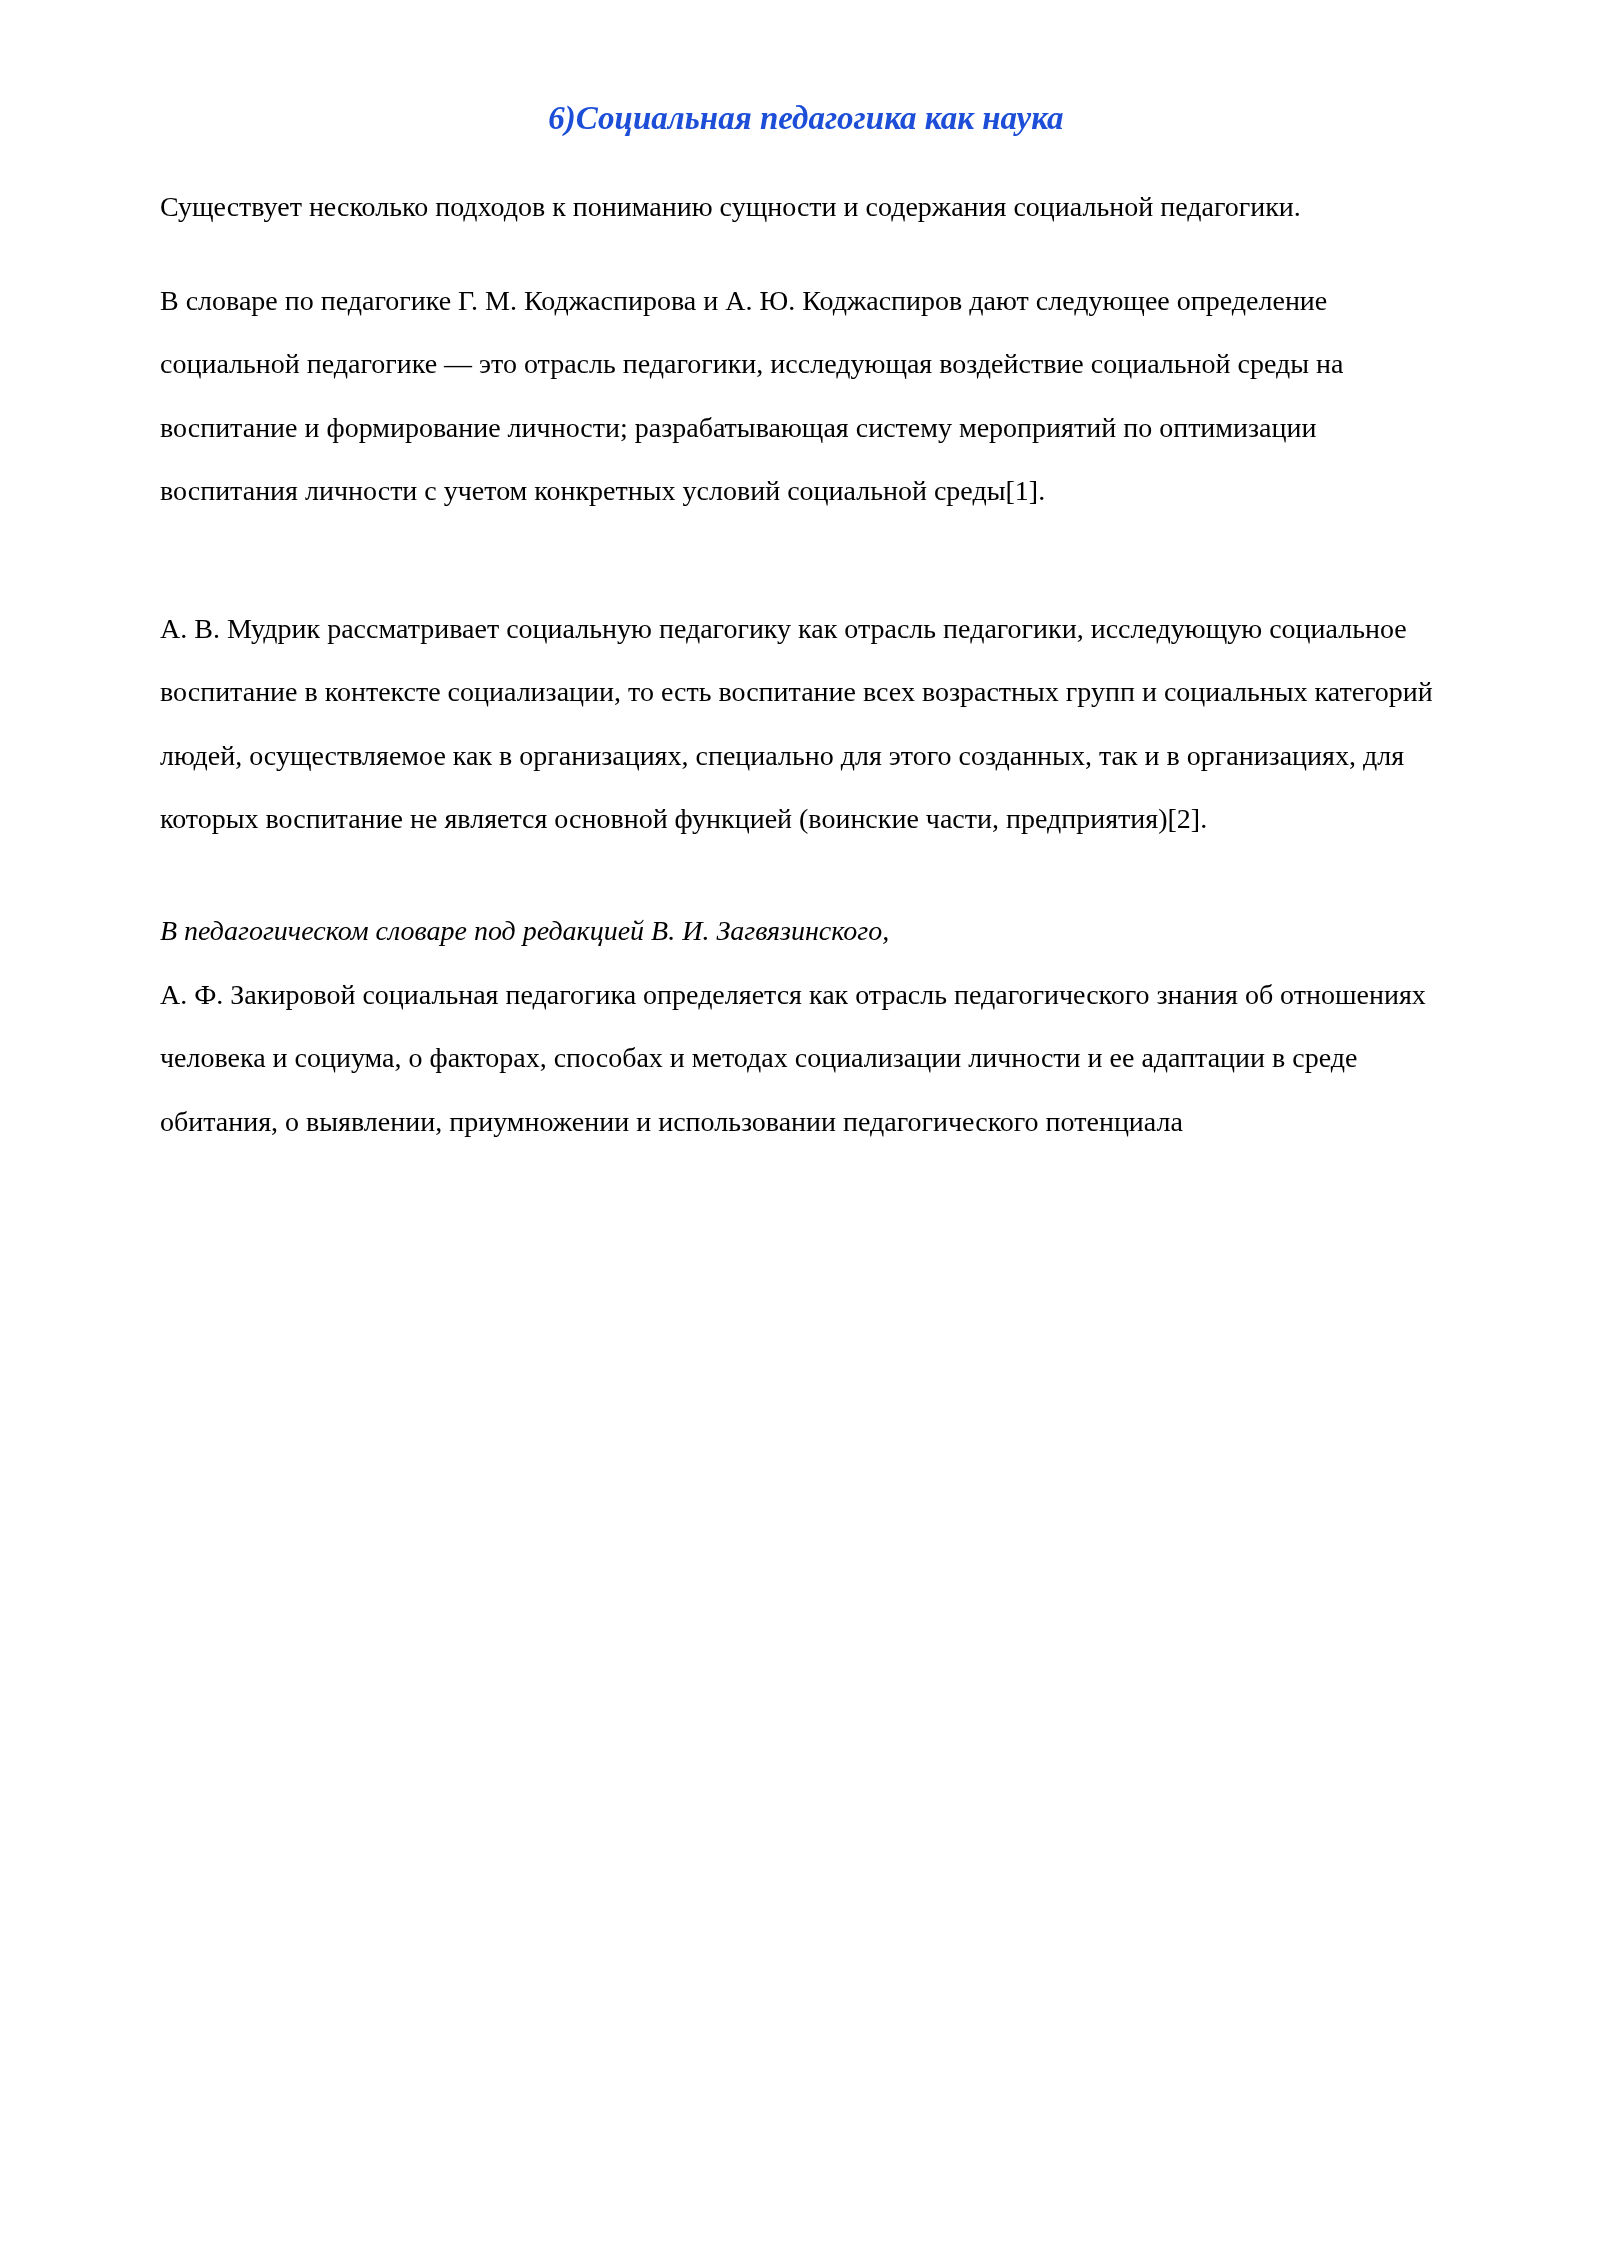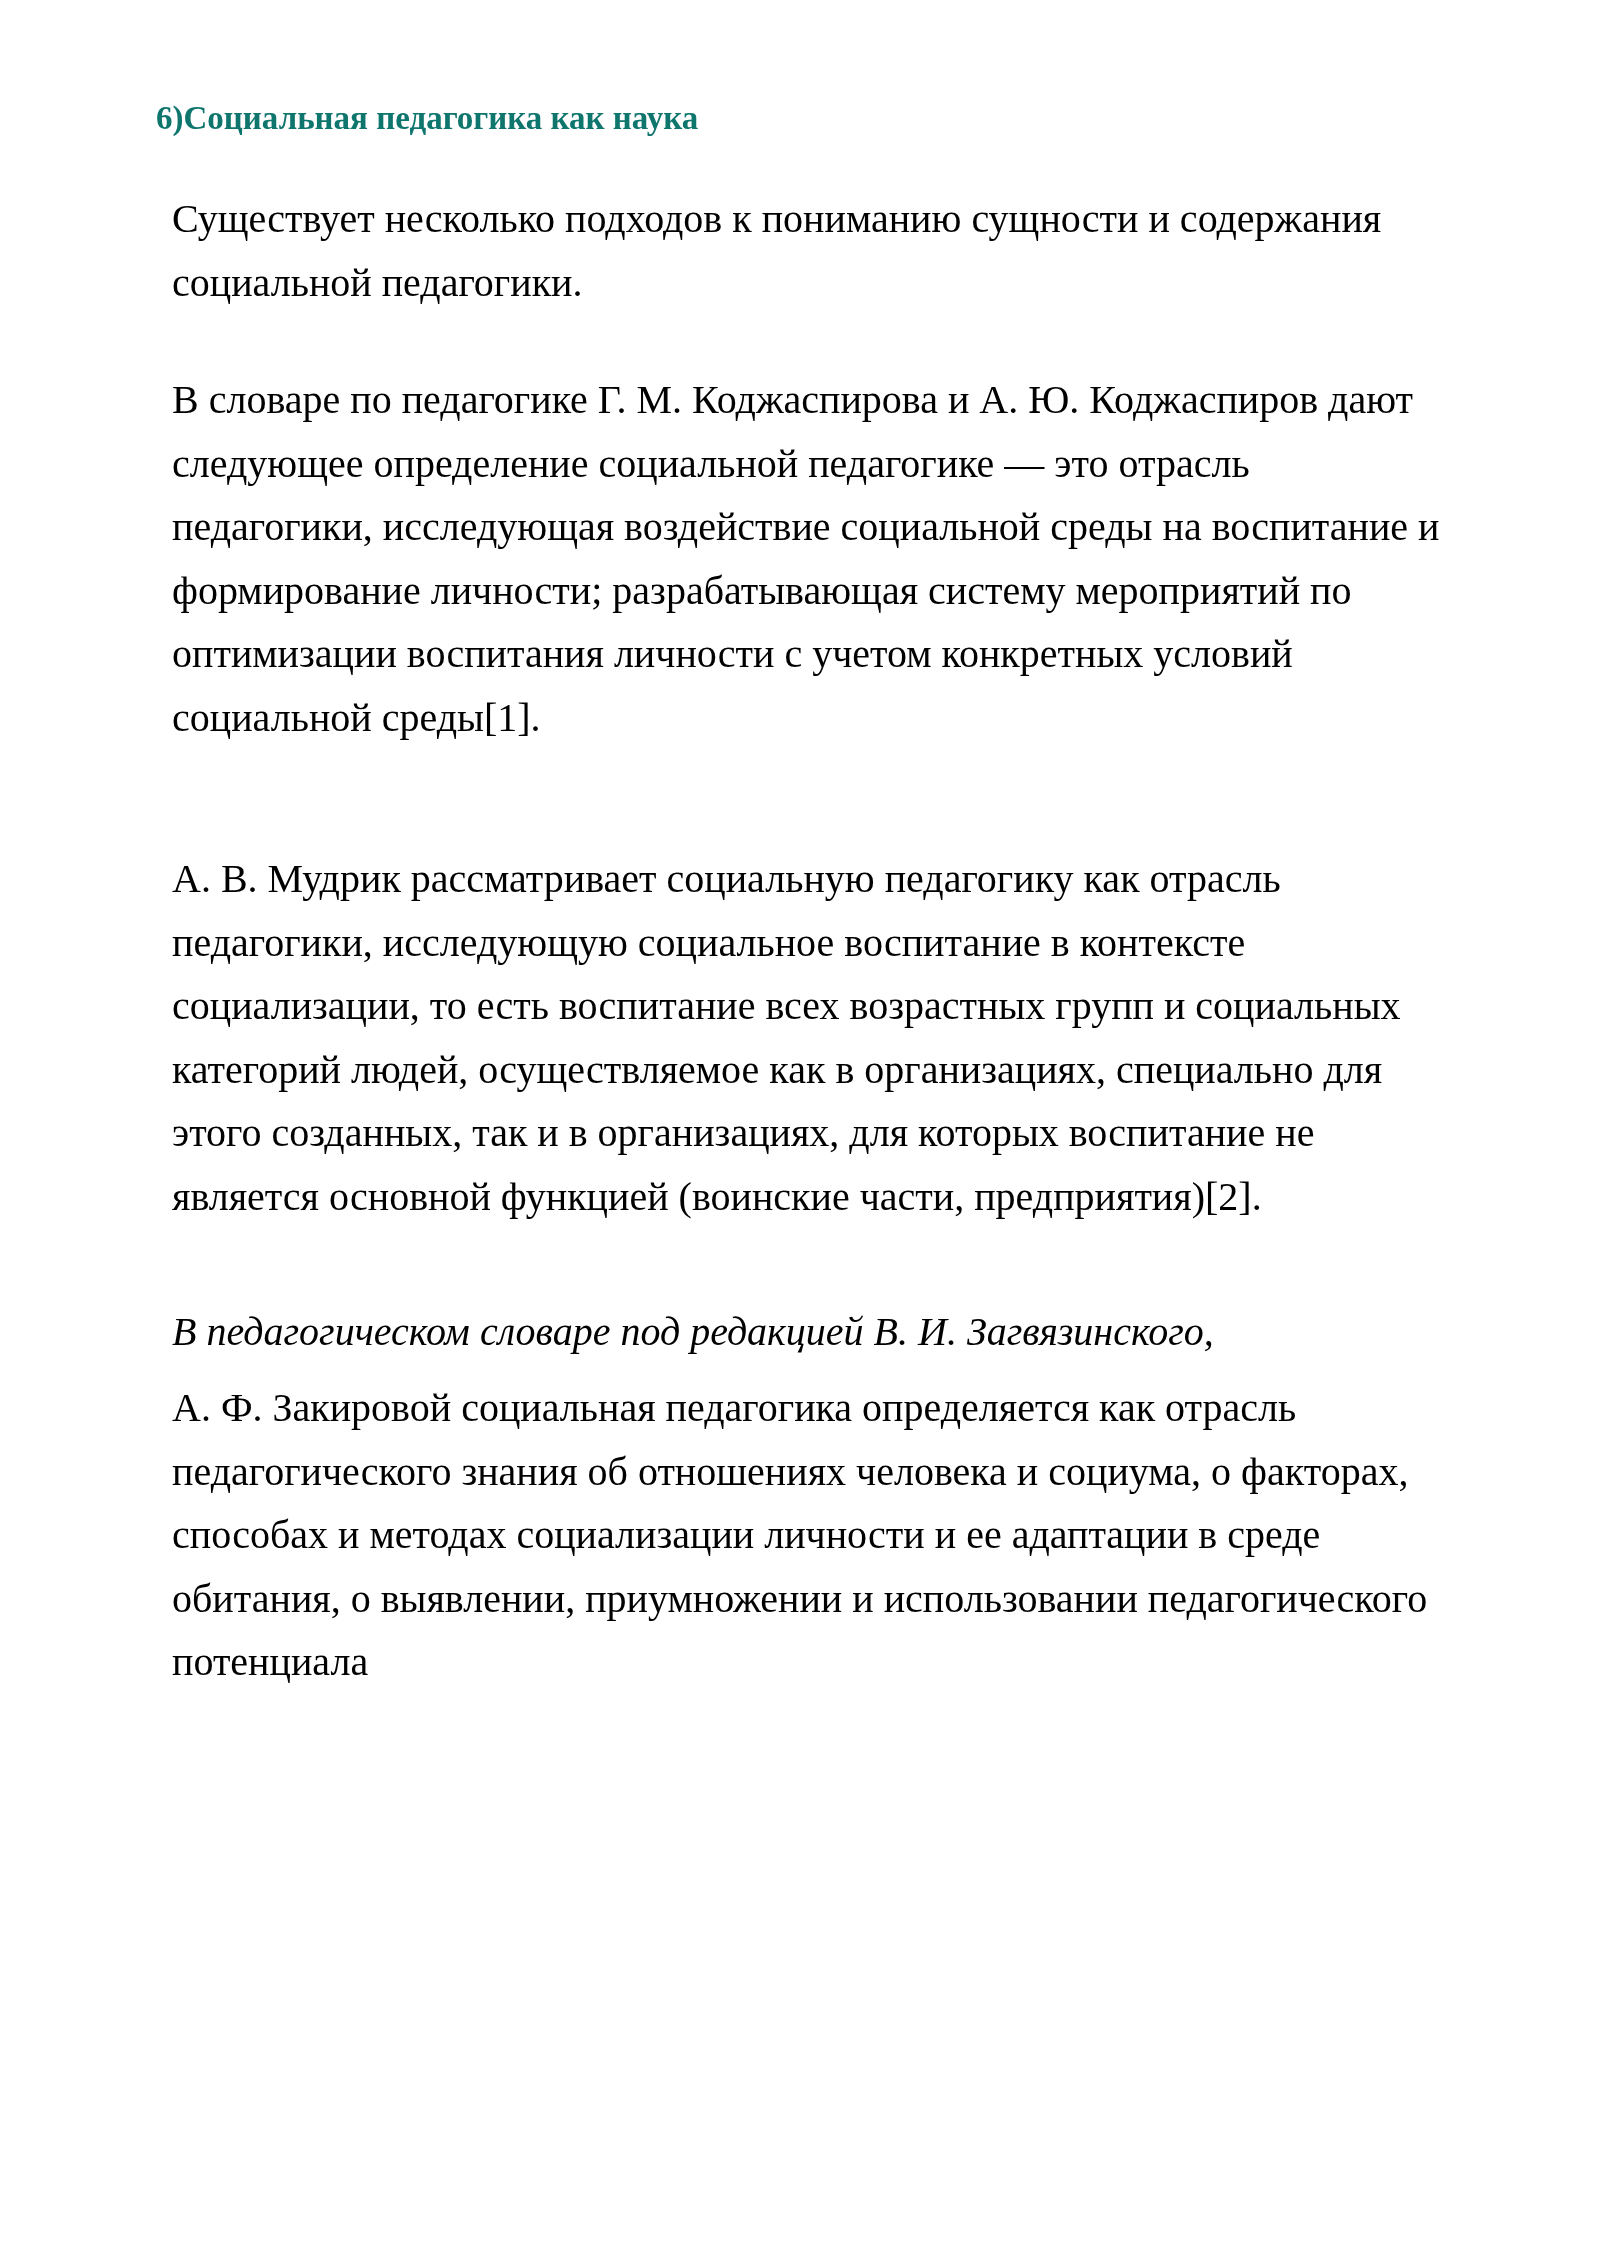--- a/index.html
+++ b/index.html
@@ -25,29 +25,31 @@
   }
   .content {
     position: absolute;
     left: 156px;
     top: 96px;
     width: 1300px;
   }
   .doc-title {
     font-size: 33px;
     font-weight: bold;
+    text-align: center;
     line-height: 44px;
     margin: 0 0 0 0;
     letter-spacing: 0px;
-    color: #0f766e;
+    color: #1d4ed8;
+    font-style: italic;
   }
   .para {
-    font-size: 40px;
+    font-size: 28px;
     line-height: 63.5px;
-    margin: 16px;
+    margin: 4px;
     padding: 0;
     text-align: left;
     color: #000000;
     word-spacing: 0px;
   }
   .para-spacer {
     height: 22px;
   }
   .title-spacer {
     height: 31px;

